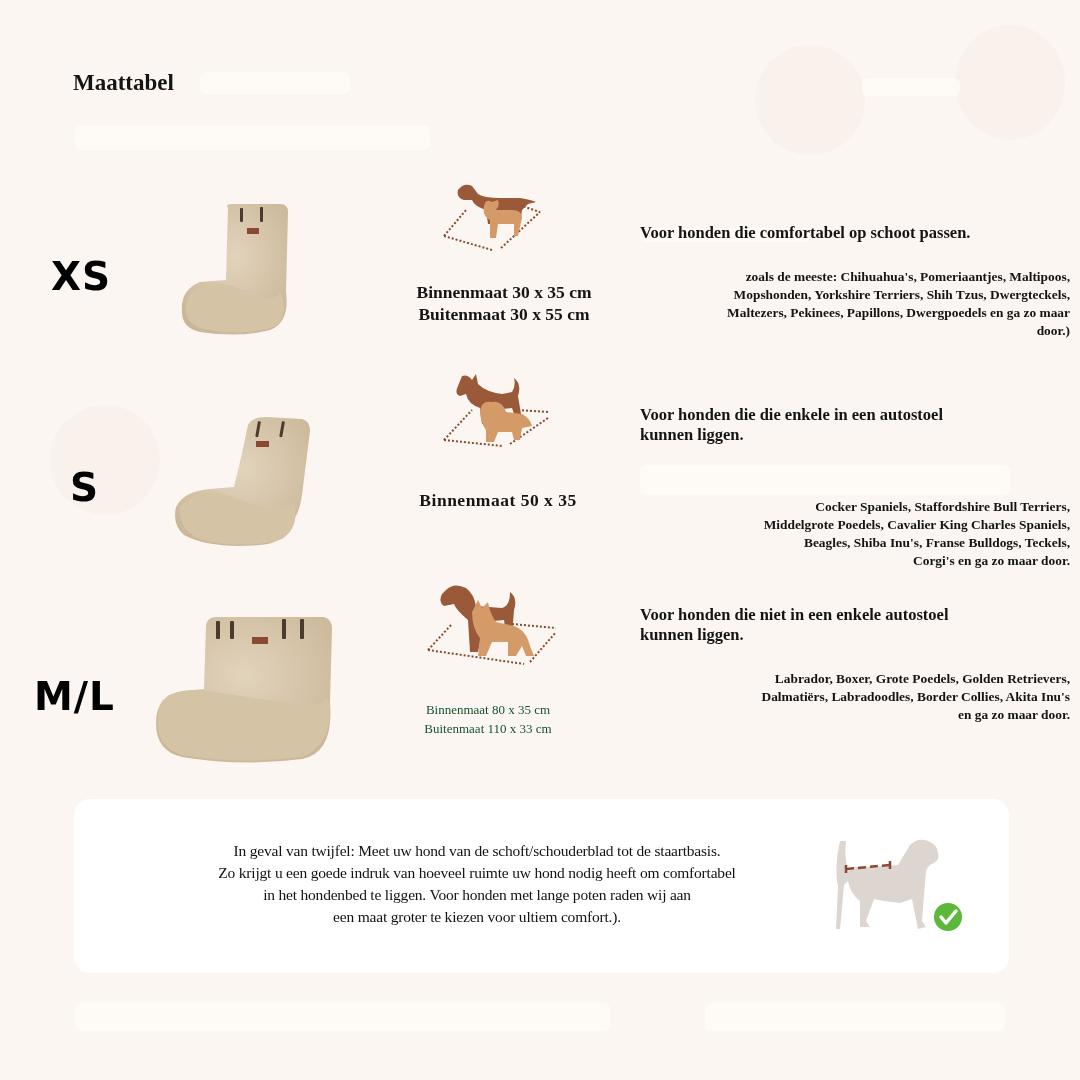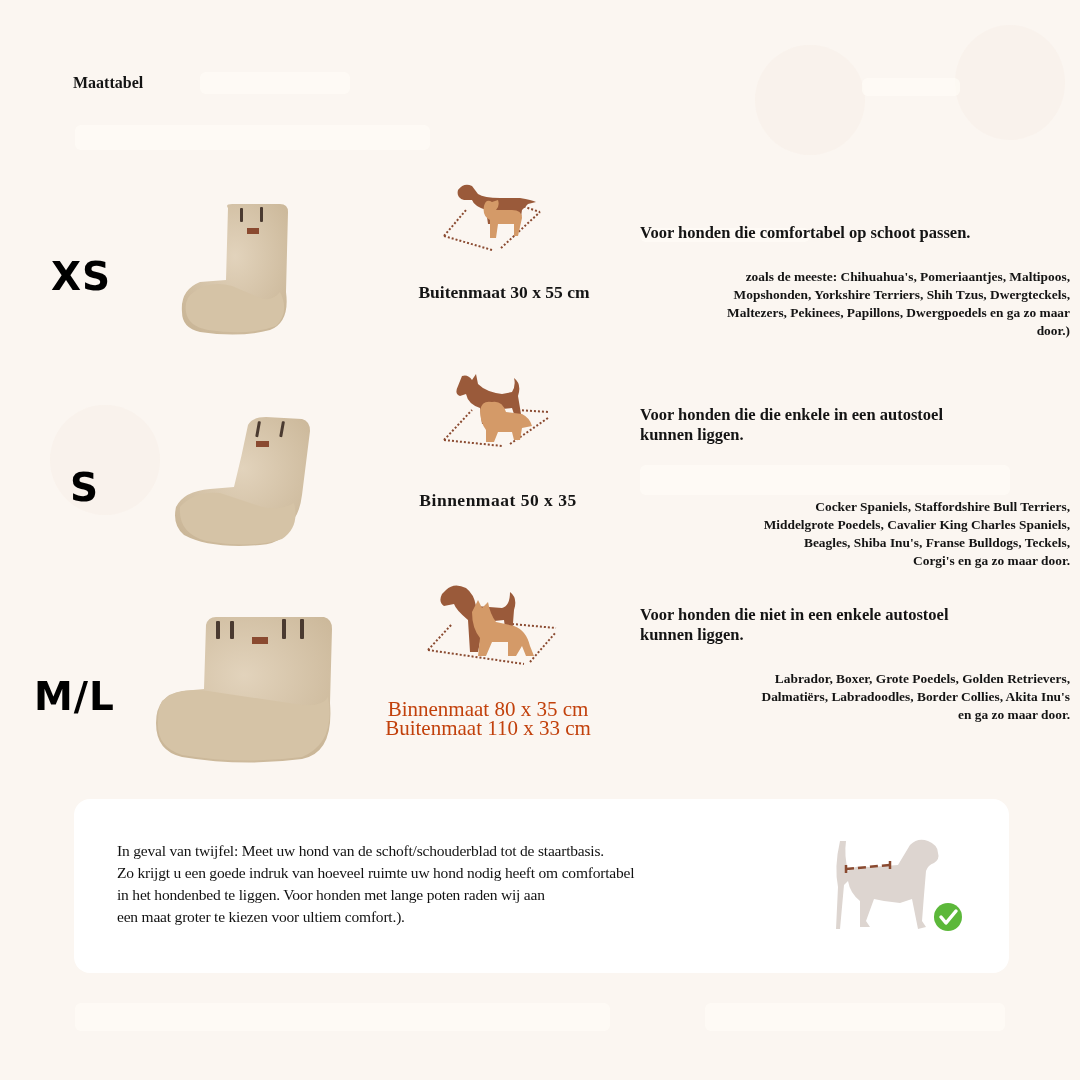--- a/index.html
+++ b/index.html
@@ -19,21 +19,21 @@
       position: absolute;
       background: rgba(255, 252, 247, 0.7);
       border-radius: 6px;
     }
     .title {
       position: absolute;
       left: 73px;
       top: 66px;
       font-family: "Liberation Serif", "DejaVu Serif", serif;
       font-weight: bold;
-      font-size: 16px;
+      font-size: 23px;
       line-height: 34px;
       color: #141414;
     }
     .size-label {
       position: absolute;
       font-family: "DejaVu Sans", "Liberation Sans", sans-serif;
       font-weight: bold;
       font-size: 39px;
       letter-spacing: 1px;
       color: #000;
@@ -44,21 +44,21 @@
     .dims {
       position: absolute;
       text-align: center;
       font-family: "Liberation Serif", "DejaVu Serif", serif;
       font-size: 17.5px;
       line-height: 22px;
       color: #151515;
       white-space: nowrap;
     }
     .dims.bold { font-weight: bold; }
-    .dims.light { color: #c2410c; font-size: 21px; line-height: 19px; }
+    .dims.light { color: #14532d; font-size: 13px; line-height: 19px; }
     .desc-head {
       position: absolute;
       left: 640px;
       font-family: "Liberation Serif", "DejaVu Serif", serif;
       font-weight: bold;
       font-size: 16.5px;
       line-height: 20px;
       color: #141414;
       width: 420px;
     }
@@ -75,20 +75,21 @@
       text-align: right;
     }
     .tip-card {
       position: absolute;
       left: 74px;
       top: 799px;
       width: 935px;
       height: 174px;
       background: #ffffff;
       border-radius: 16px;
+      text-align: center;
     }
     .tip-text {
       position: absolute;
       left: 43px;
       top: 41px;
       width: 720px;
       font-family: "Liberation Serif", "DejaVu Serif", serif;
       font-size: 15.5px;
       line-height: 22px;
       color: #121212;
@@ -136,20 +137,21 @@
     <line x1="8" y1="56" x2="56" y2="70"></line>
     <line x1="8" y1="56" x2="30" y2="30"></line>
     <line x1="65" y1="68" x2="104" y2="32"></line>
     <line x1="80" y1="24" x2="104" y2="32"></line>
   </g>
   <path d="M22 10 Q28 2 36 6 L42 14 Q48 18 64 18 L84 18 Q96 20 100 22 L92 24 L86 30 L84 44 L80 44 L78 32 L60 32 L56 44 L52 44 L50 30 Q38 26 36 20 L28 20 Q20 18 22 10 Z" fill="#9a5a3a"></path>
   <path d="M48 26 Q50 18 56 22 L62 20 Q64 26 60 30 L76 30 Q86 30 86 38 L82 56 L78 56 L78 44 L62 44 L60 58 L54 58 L54 40 Q46 36 48 26 Z" fill="#d49a68"></path>
 </svg>
 
 <div class="dims bold" style="left:384px;top:281px;width:240px;">
+  <div>Binnenmaat 30 x 35 cm</div>
   <div>Buitenmaat 30 x 55 cm</div>
 </div>
 
 <div class="desc-head" style="top:223px;white-space:pre-line;">Voor honden die comfortabel op schoot passen.</div>
 <div class="desc-body" style="top:268px;">zoals de meeste: Chihuahua's, Pomeriaantjes, Maltipoos,
 Mopshonden, Yorkshire Terriers, Shih Tzus, Dwergteckels,
 Maltezers, Pekinees, Papillons, Dwergpoedels en ga zo maar
 door.)</div>
 
 <div class="size-label" style="left:70px;top:468px;">S</div>

